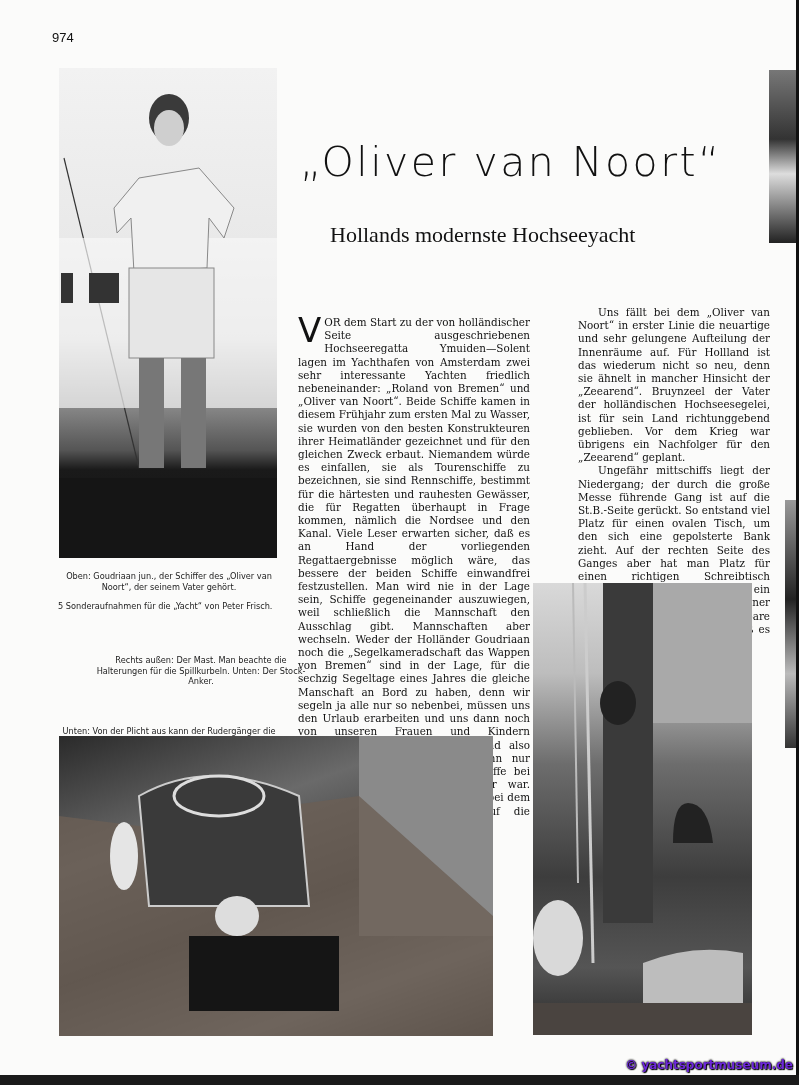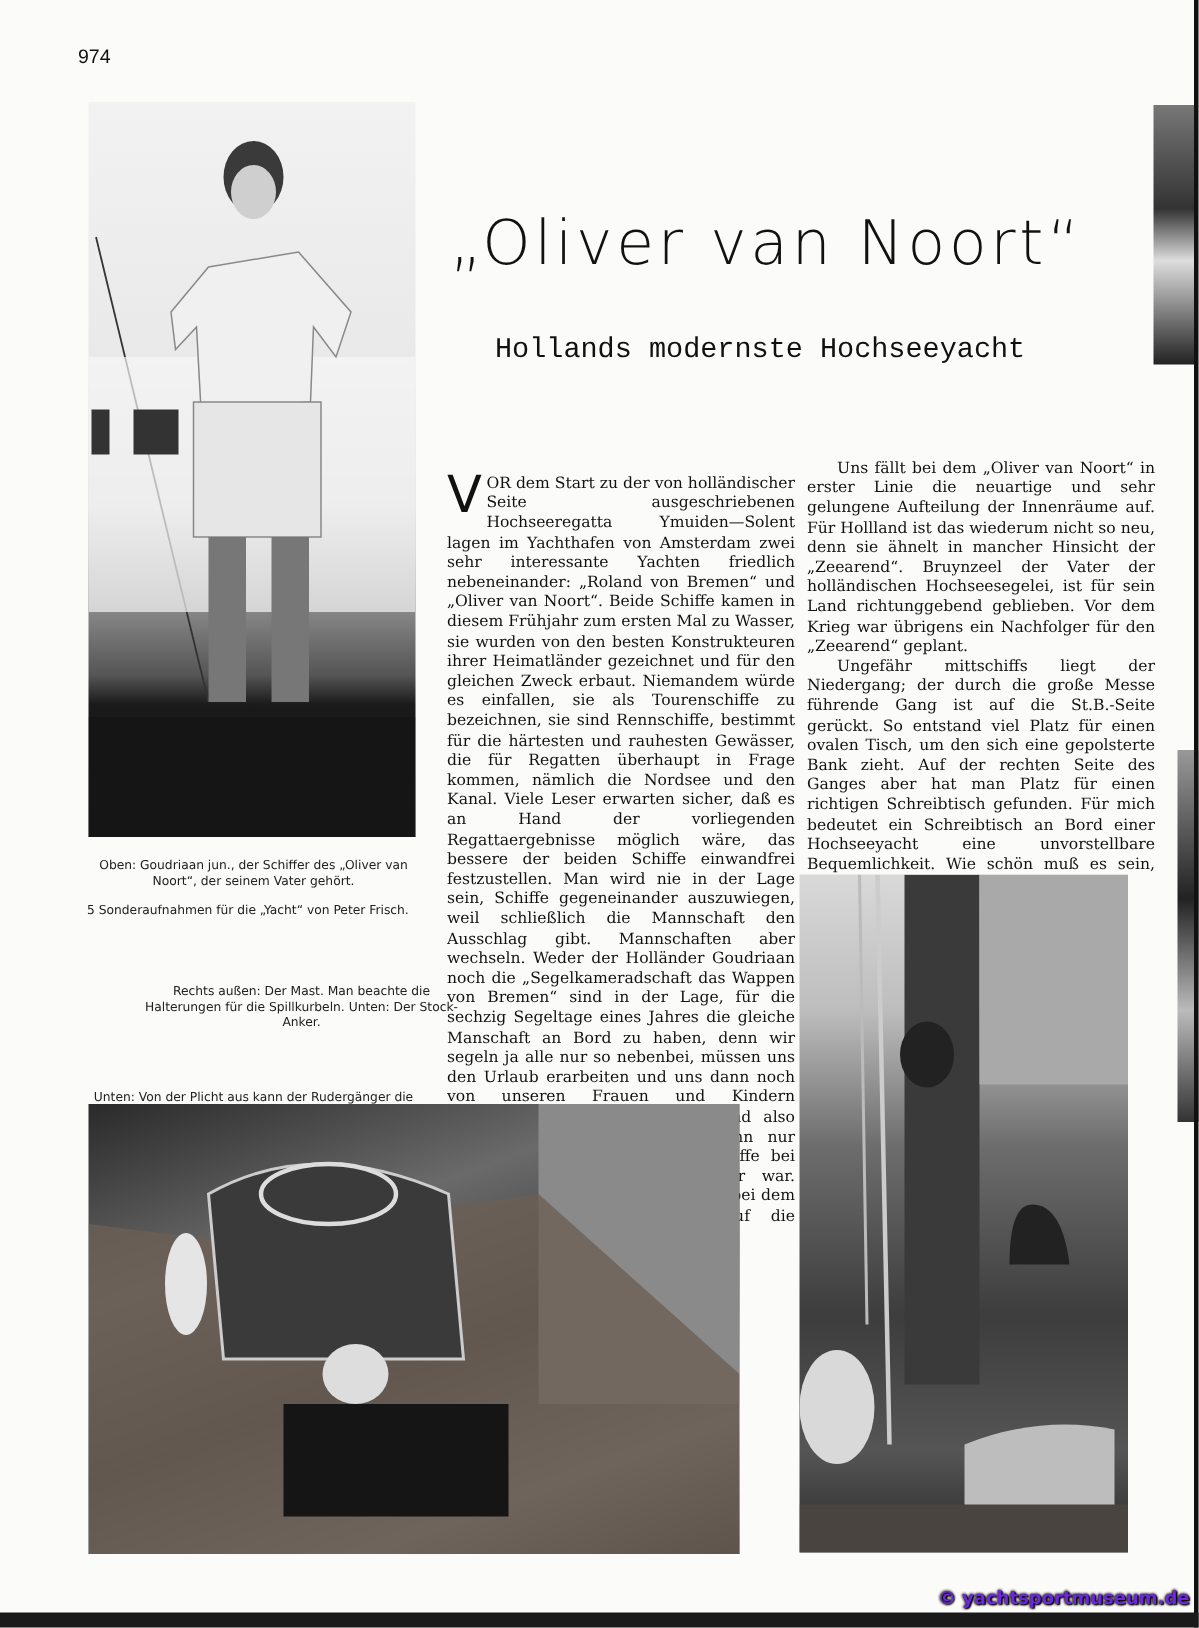--- a/index.html
+++ b/index.html
@@ -1,22 +1,22 @@
 <!DOCTYPE html>
 <html><head>
 <meta charset="utf-8">
 <style>
   html, body { margin:0; padding:0; }
   body { width:799px; height:1085px; background:#fbfbfa; position:relative; overflow:hidden; font-family:"DejaVu Serif", serif; color:#111; }
   .page-num { position:absolute; left:52px; top:30px; font-family:"Liberation Sans", sans-serif; font-size:13px; }
   .title { position:absolute; left:300px; top:138px; width:470px; font-family:"DejaVu Sans", sans-serif; font-size:41px; letter-spacing:2.5px; white-space:nowrap; font-weight:300; }
-  .subtitle { position:absolute; left:330px; top:222px; font-family:Liberation Mono, monospace; font-size:19px; white-space:nowrap; }
+  .subtitle { position:absolute; left:330px; top:222px; font-family:Liberation Serif, serif; font-size:22px; white-space:nowrap; }
   .col { position:absolute; width:232px; font-size:10.4px; line-height:13.2px; text-align:justify; hyphens:manual; }
   .col p { margin:0; }
-  .col p.indent { text-indent:20px; }
+  .col p.indent { text-indent:20px;margin-left:40px; }
   .col1 { left:298px; top:316px; }
   .col2 { left:538px; top:306px; }
   .dropcap { float:left; font-size:34px; line-height:26px; font-family:"DejaVu Sans", sans-serif; margin:1px 3px 0 0; }
   .caption { position:absolute; left:58px; width:222px; font-family:"DejaVu Sans", sans-serif; font-size:8.2px; line-height:10.5px; text-align:center; color:#222; }
   .photo { position:absolute; overflow:hidden; }
   .p1 { left:59px; top:68px; width:218px; height:490px; background:linear-gradient(#f2f2f2 0%, #e9e9e9 35%, #d8d8d8 55%, #555 78%, #1a1a1a 82%, #111 100%); }
   .p2 { left:59px; top:736px; width:434px; height:300px; background:linear-gradient(160deg,#2a2a2a 0%,#6a6a6a 30%,#3b3b3b 55%,#7a7a7a 80%,#2b2b2b 100%); }
   .p3 { left:533px; top:583px; width:219px; height:452px; background:linear-gradient(#d9d9d9 0%,#bdbdbd 20%,#6d6d6d 40%,#3d3d3d 65%,#555 85%,#2a2a2a 100%); }
   .edge1 { position:absolute; left:769px; top:70px; width:28px; height:173px; background:linear-gradient(#777,#333 40%,#ddd 60%,#222); }
   .edge2 { position:absolute; left:785px; top:500px; width:14px; height:248px; background:linear-gradient(#999,#222 40%,#bbb 70%,#333); }

